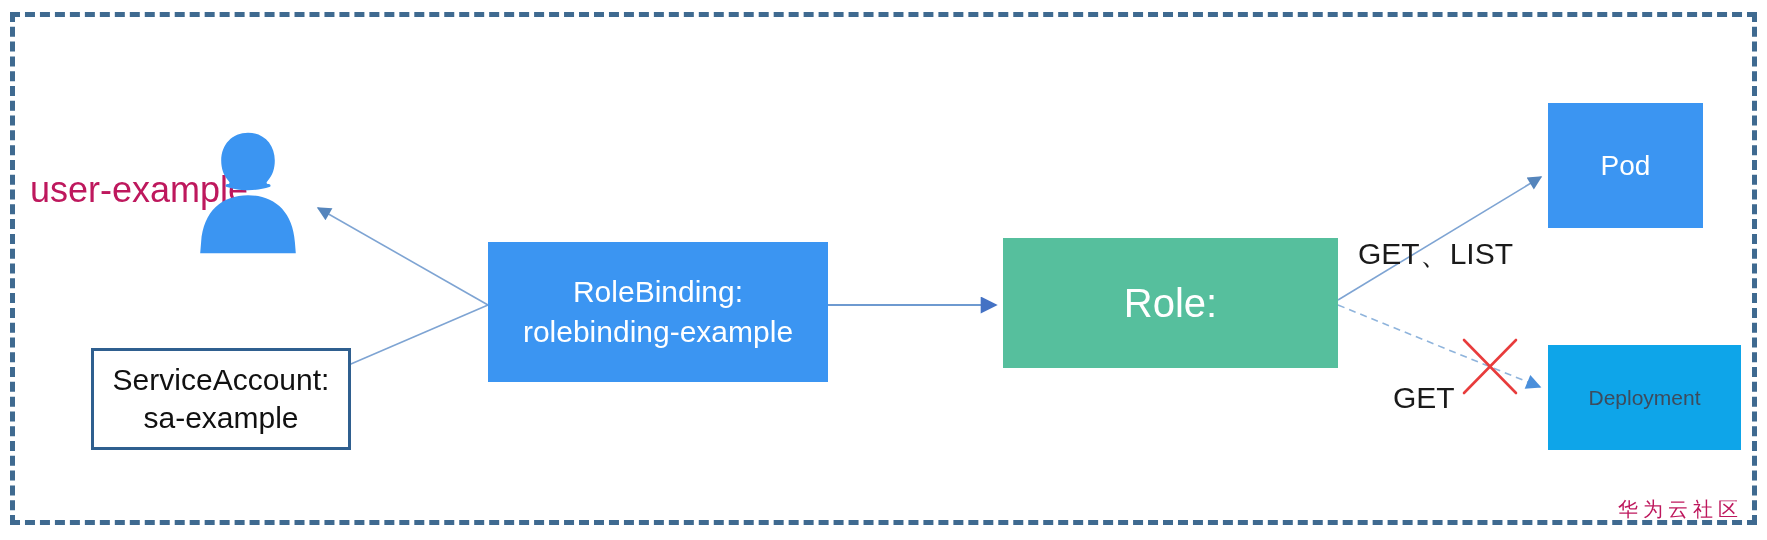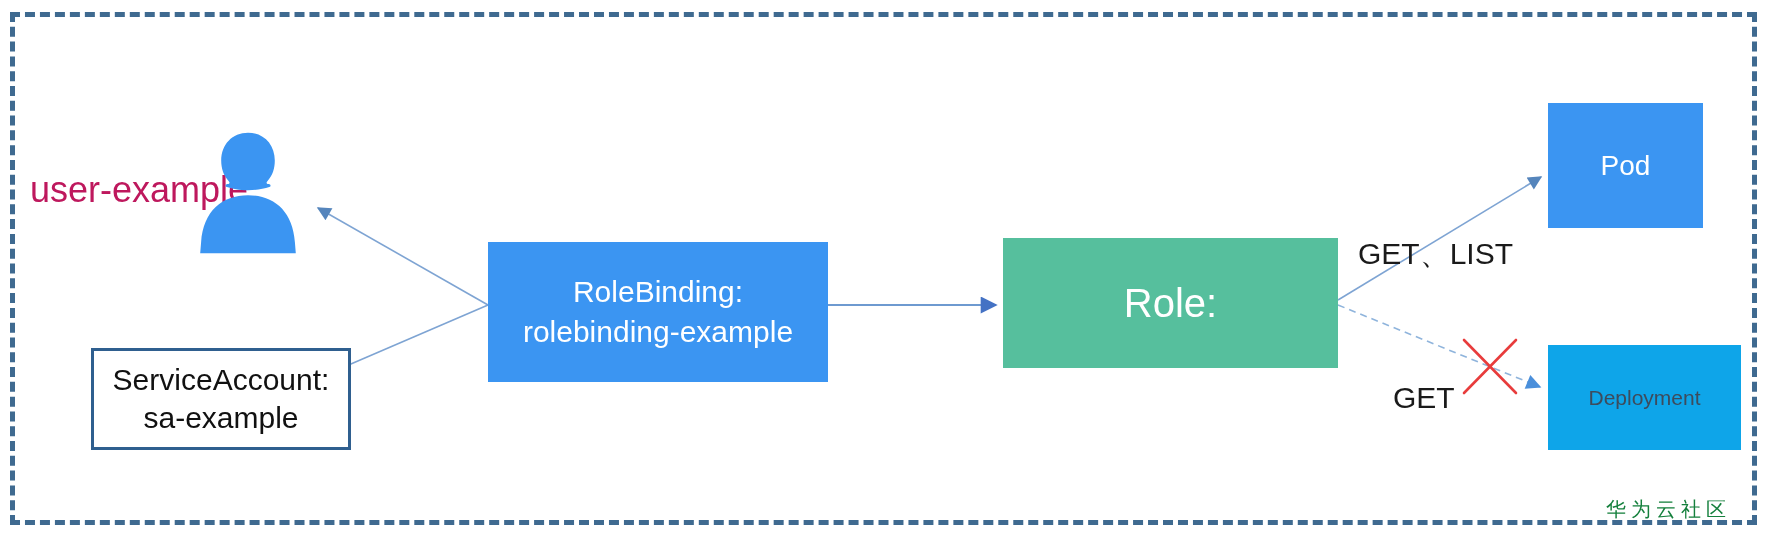--- a/index.html
+++ b/index.html
@@ -40,22 +40,22 @@
     font-size:36px;color:#be185d;
   }
   #user-icon{position:absolute;left:192px;top:126px;width:112px;height:134px;}
   .edge-label{
     position:absolute;font-size:30px;color:#1a1a1a;white-space:nowrap;margin-top:48px;
   }
   #label-get-list{left:1358px;top:186px;}
   #label-get{left:1393px;top:333px;}
   #connector-layer{position:absolute;left:0;top:0;pointer-events:none;}
   #watermark{
-    position:absolute;right:36px;top:496px;
-    font-size:20px;letter-spacing:5px;color:#15803d;
+    position:absolute;right:24px;top:496px;
+    font-size:20px;letter-spacing:5px;color:#be185d;
   }
 </style>
 </head>
 <body>
 
 <div id="canvas">
 
   <div id="boundary"></div>
 
 

